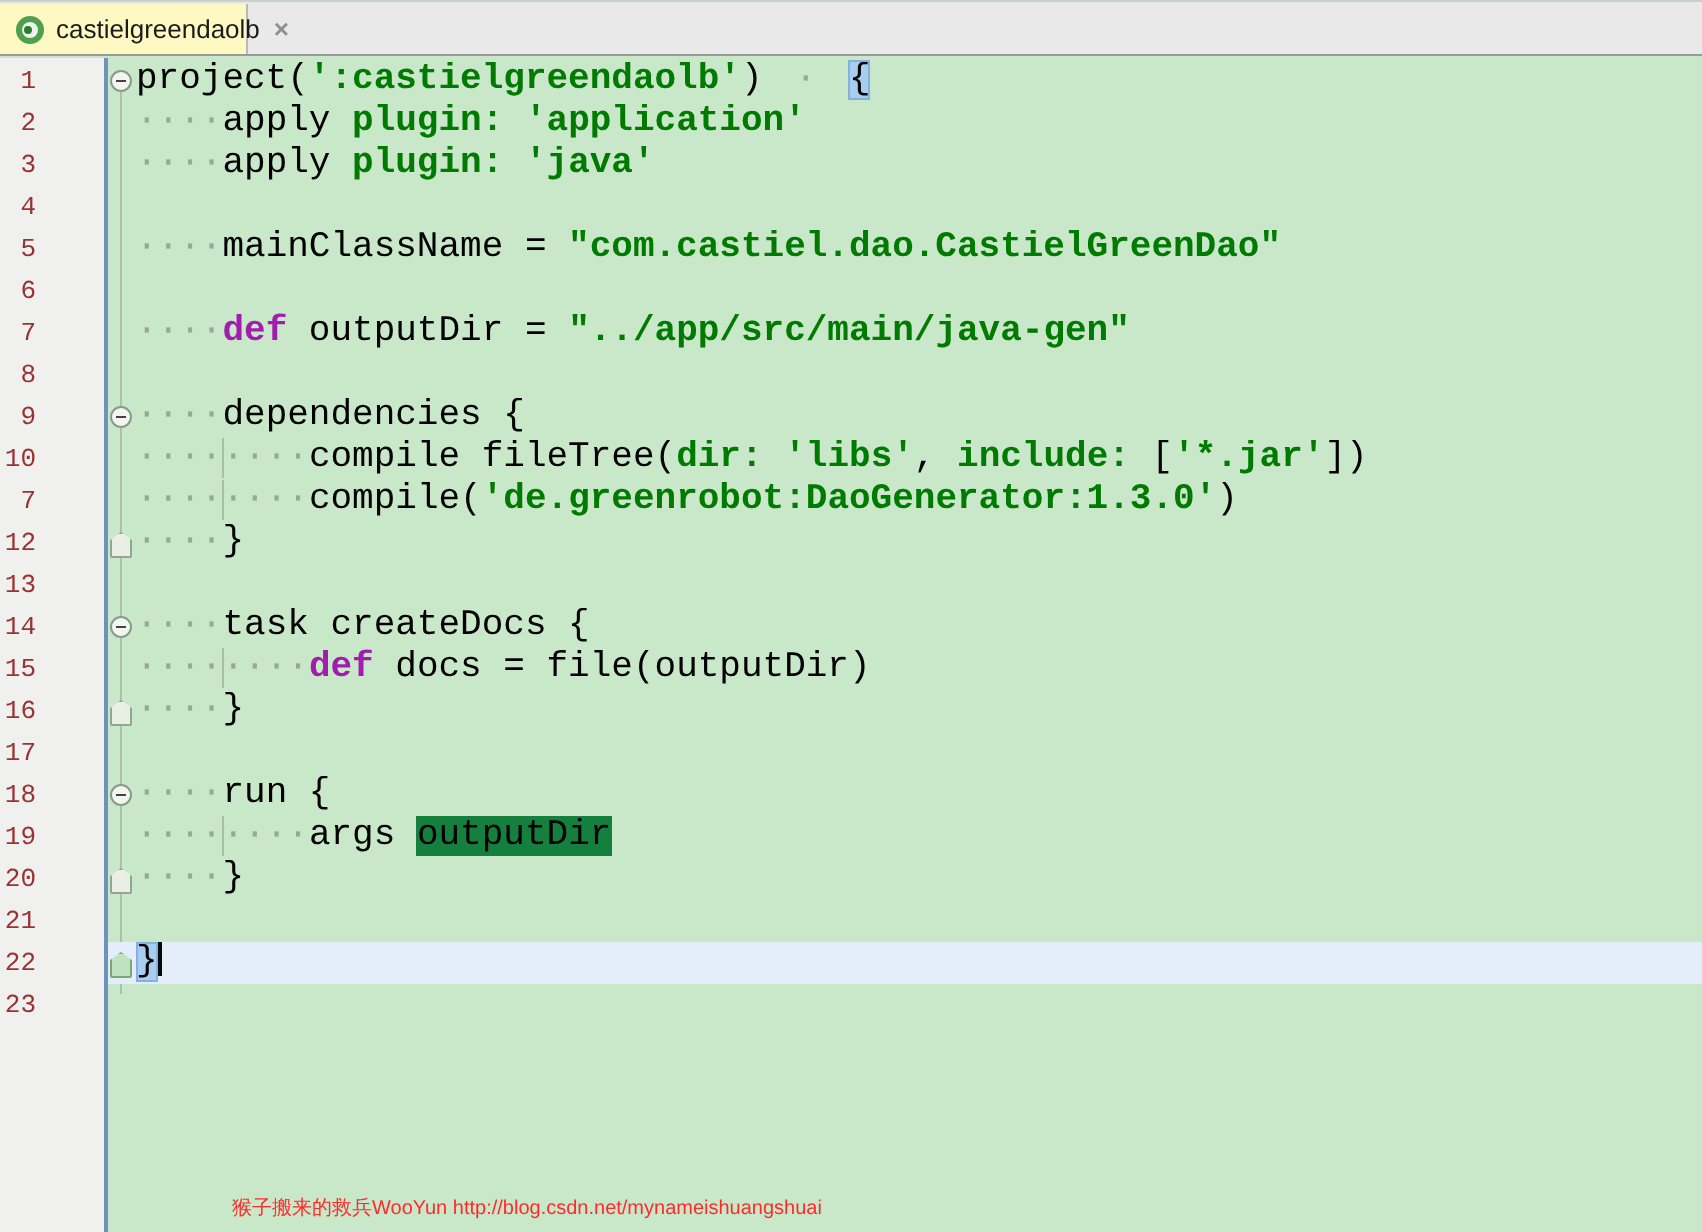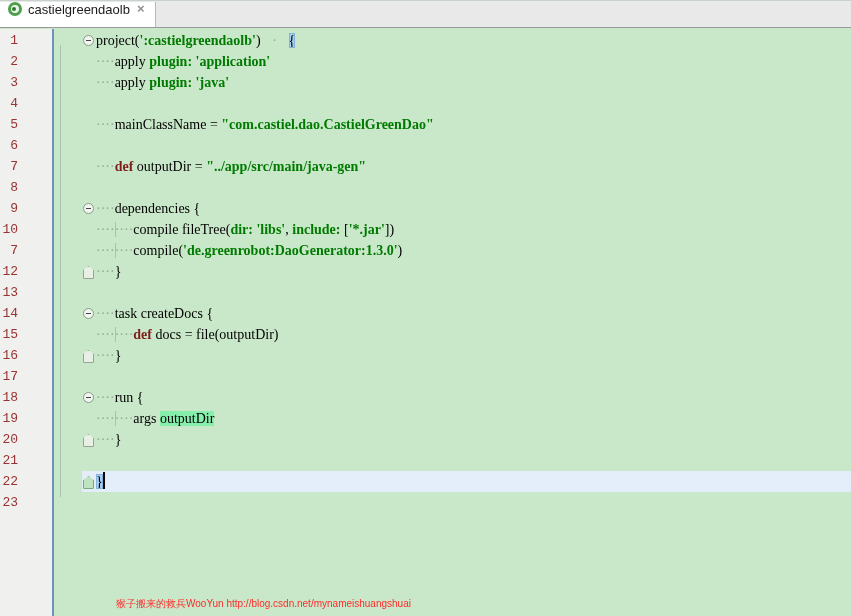--- a/index.html
+++ b/index.html
@@ -1,44 +1,44 @@
 <!DOCTYPE html>
 <html><head>
 <meta charset="utf-8">
 <style>
   html,body{margin:0;padding:0;background:#888;}
   .window{position:relative;width:851px;height:616px;background:#c9e8c9;overflow:hidden;
           font-family:"Liberation Sans",sans-serif;}
   
   .tabbar{position:absolute;top:0;left:0;right:0;height:28px;background:#e9e9e9;
           border-top:1px solid #c8d2c8;border-bottom:1px solid #9a9a9a;box-sizing:border-box;}
-  .tab{position:absolute;top:1px;left:0;bottom:0;width:156px;background:#ffffff;
-       border-right:1px solid #b9b9b9;display:flex;align-items:flex-start;box-sizing:border-box;}
+  .tab{position:absolute;top:1px;left:0;bottom:0;width:124px;background:#fef9c3;
+       border-right:1px solid #b9b9b9;display:flex;align-items:center;box-sizing:border-box;}
   .tab-icon{width:8px;height:8px;margin-left:8px;border:3px solid #4f9f4f;border-radius:50%;
             position:relative;flex:none;background:#eaf4ea;}
   .tab-icon::after{content:'';position:absolute;left:1px;top:2px;width:4px;height:4px;
             border-radius:50%;background:#2e7d2e;}
   .tab-label{margin-left:6px;font-size:13px;color:#1b1b1b;white-space:nowrap;}
   .tab-close{margin-left:7px;font-size:13px;color:#8f8f8f;font-weight:bold;line-height:1;}
   
   .gutter{position:absolute;top:29px;bottom:0;left:0;width:52px;background:#f0f0ee;
           border-right:2px solid #6e93bb;box-sizing:content-box;padding-top:1px;}
   .num{height:21px;line-height:21px;width:18px;text-align:right;
        font-family:"Liberation Mono","DejaVu Sans Mono",monospace;font-size:13px;color:#993333;}
   .codearea{position:absolute;top:29px;left:54px;right:0;bottom:0;padding-top:1px;}
   .foldline{position:absolute;left:6px;top:16px;height:452px;width:0;
             border-left:1px solid #a9c2a9;}
   .line{position:relative;height:21px;line-height:21px;white-space:pre;padding-left:14px;
-        font-family:Liberation Serif, serif;font-size:14px;color:#000;margin-left:28px;}
+        font-family:Liberation Mono, monospace;font-size:18px;color:#000;}
   .line.current{background:#e4eefa;}
   .tok-p{color:#000;}
   .tok-s{color:#007a00;font-weight:bold;}
-  .tok-k{color:#7f1d1d;font-weight:bold;}
+  .tok-k{color:#a21caf;font-weight:bold;}
   .tok-b{background:#a8cdf0;outline:1px solid #85b2dd;outline-offset:-1px;}
-  .tok-o{background:#86efac;}
+  .tok-o{background:#15803d;}
   .tok-g{display:inline-block;width:4ch;text-align:center;color:#97a897;}
   .dots{color:#97a897;}
   .dots.guide{box-shadow:inset 1px 0 0 rgba(0,0,0,0.16);}
   .cursor{display:inline-block;width:2px;height:17px;background:#0a0a0a;vertical-align:-3px;}
   .fold{position:absolute;left:1px;top:5px;}
   .fold.open{width:9px;height:9px;border:1px solid #8a9a88;border-radius:50%;background:#f2f6f0;}
   .fold.open::after{content:'';position:absolute;left:2px;right:2px;top:4px;height:1px;background:#444;}
   .fold.end,.fold.end2{width:9px;height:11px;background:#e9efe5;border:1px solid #95a393;
         clip-path:polygon(50% 0,100% 32%,100% 100%,0 100%,0 32%);border-radius:1px;}
   .fold.end2{background:#bfe3bf;border-color:#79a879;}

